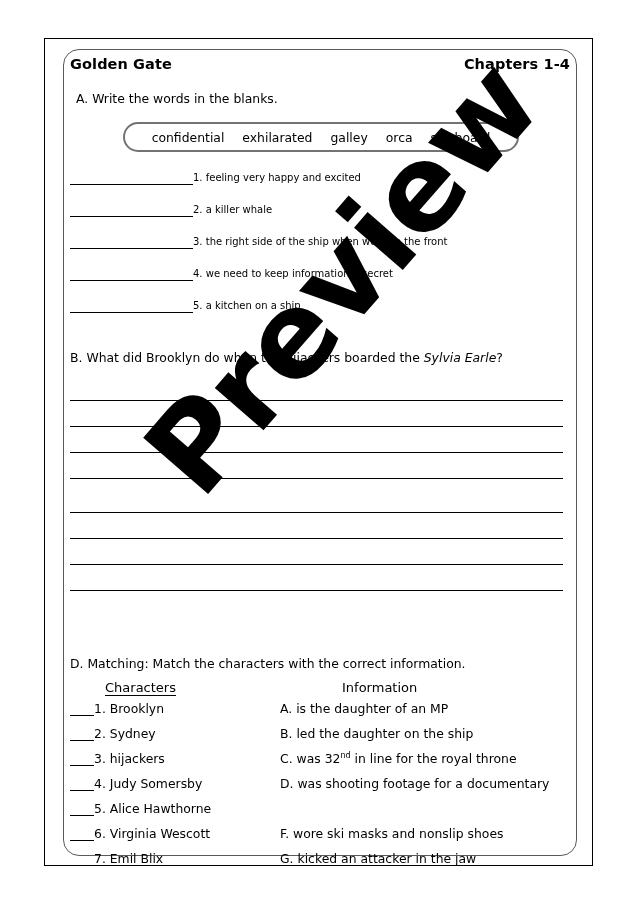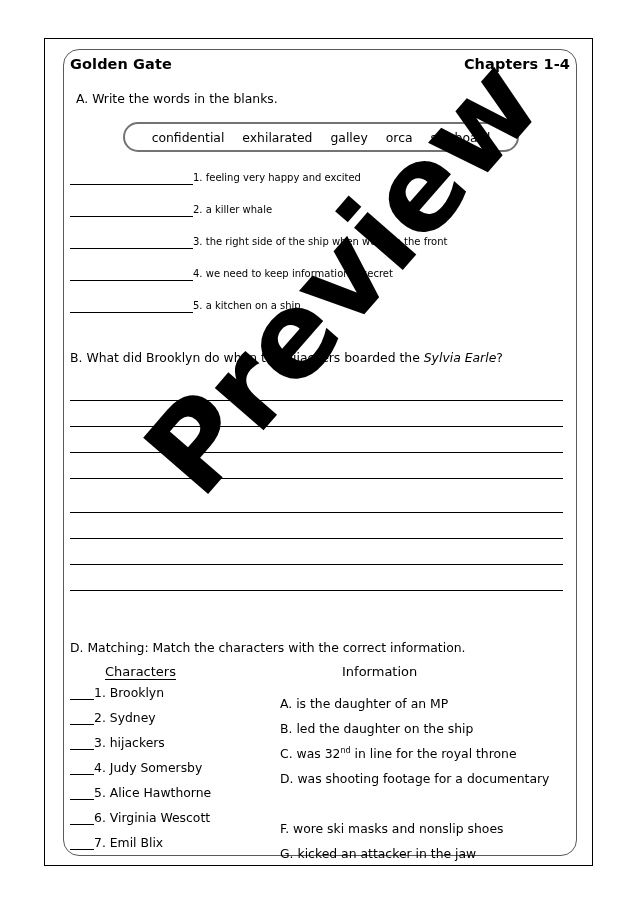--- a/index.html
+++ b/index.html
@@ -133,21 +133,21 @@
     width: 493px;
   }
 
   #block-b { top: 350px; }
   #block-c { top: 487px; }
 
   
   .matching {
     position: absolute;
     left: 70px;
-    top: 640px;
+    top: 656px;
     width: 500px;
   }
   .matching-instr {
     font-size: 12.4px;
     white-space: nowrap;
     margin-bottom: 9px;
   }
   .matching-heads {
     position: relative;
     height: 22px;
@@ -184,21 +184,20 @@
     height: 13px;
     border-bottom: 1px solid #000000;
     flex: 0 0 24px;
   }
   .match-left-text { line-height: 14px; }
   .match-right {
     position: absolute;
     left: 210px;
     top: 0;
     line-height: 14px;
-    margin-top: 11px;
   }
   .match-right sup {
     font-size: 8px;
     vertical-align: super;
     line-height: 0;
   }
 
   
   .watermark {
     position: absolute;

